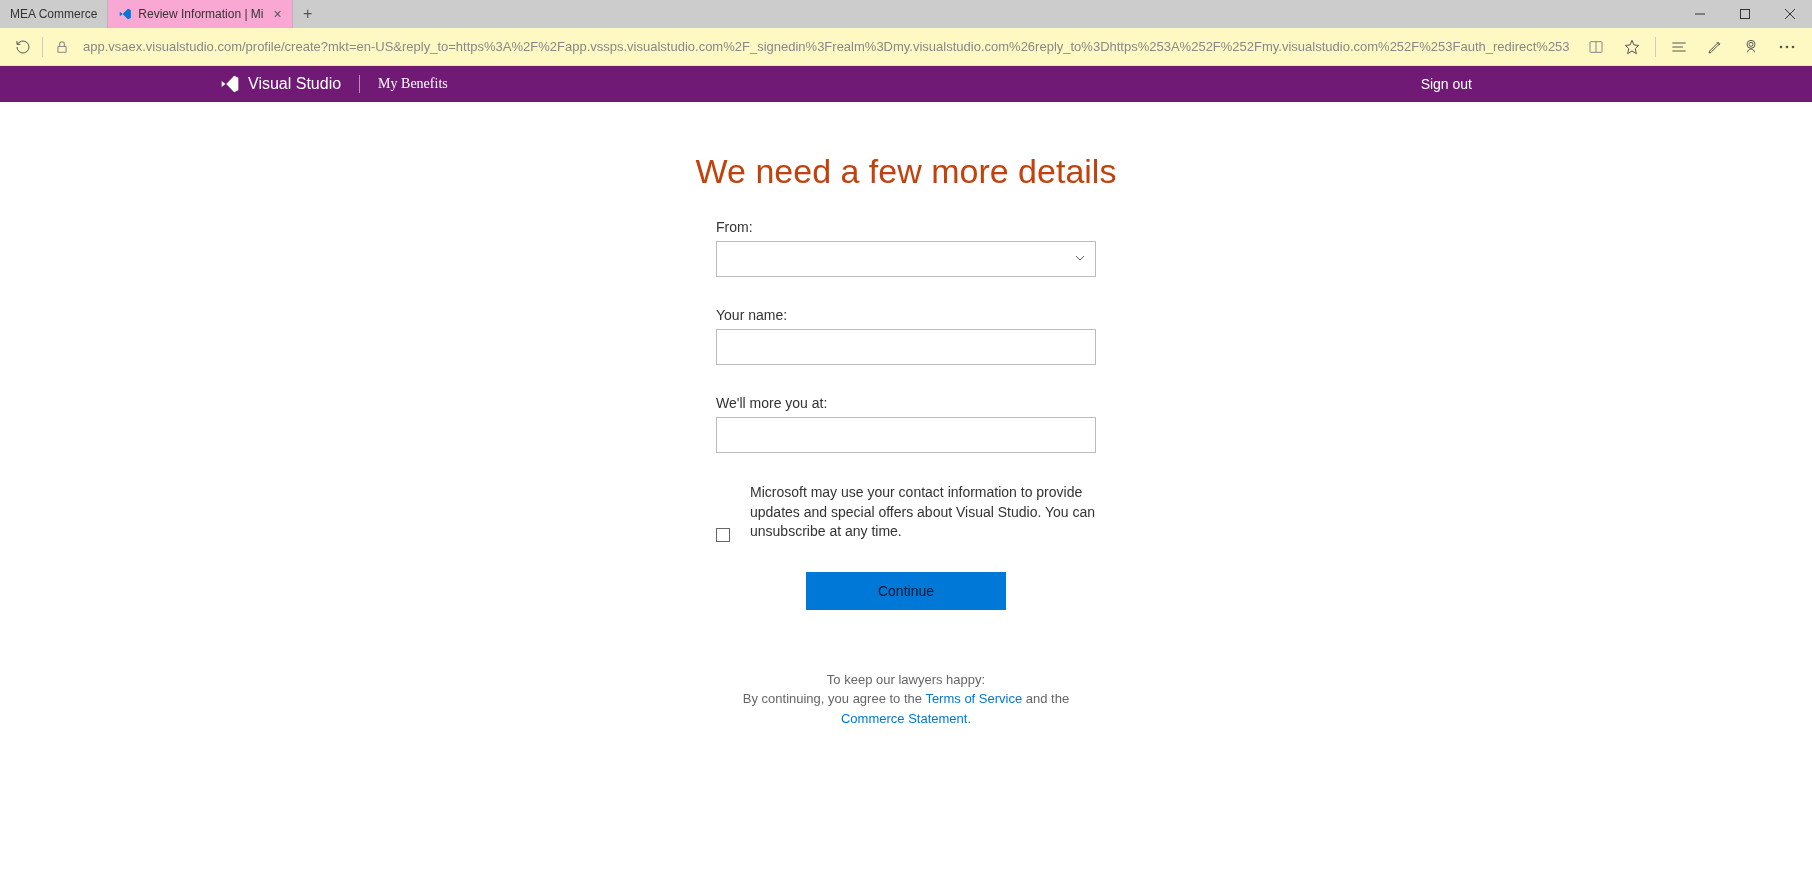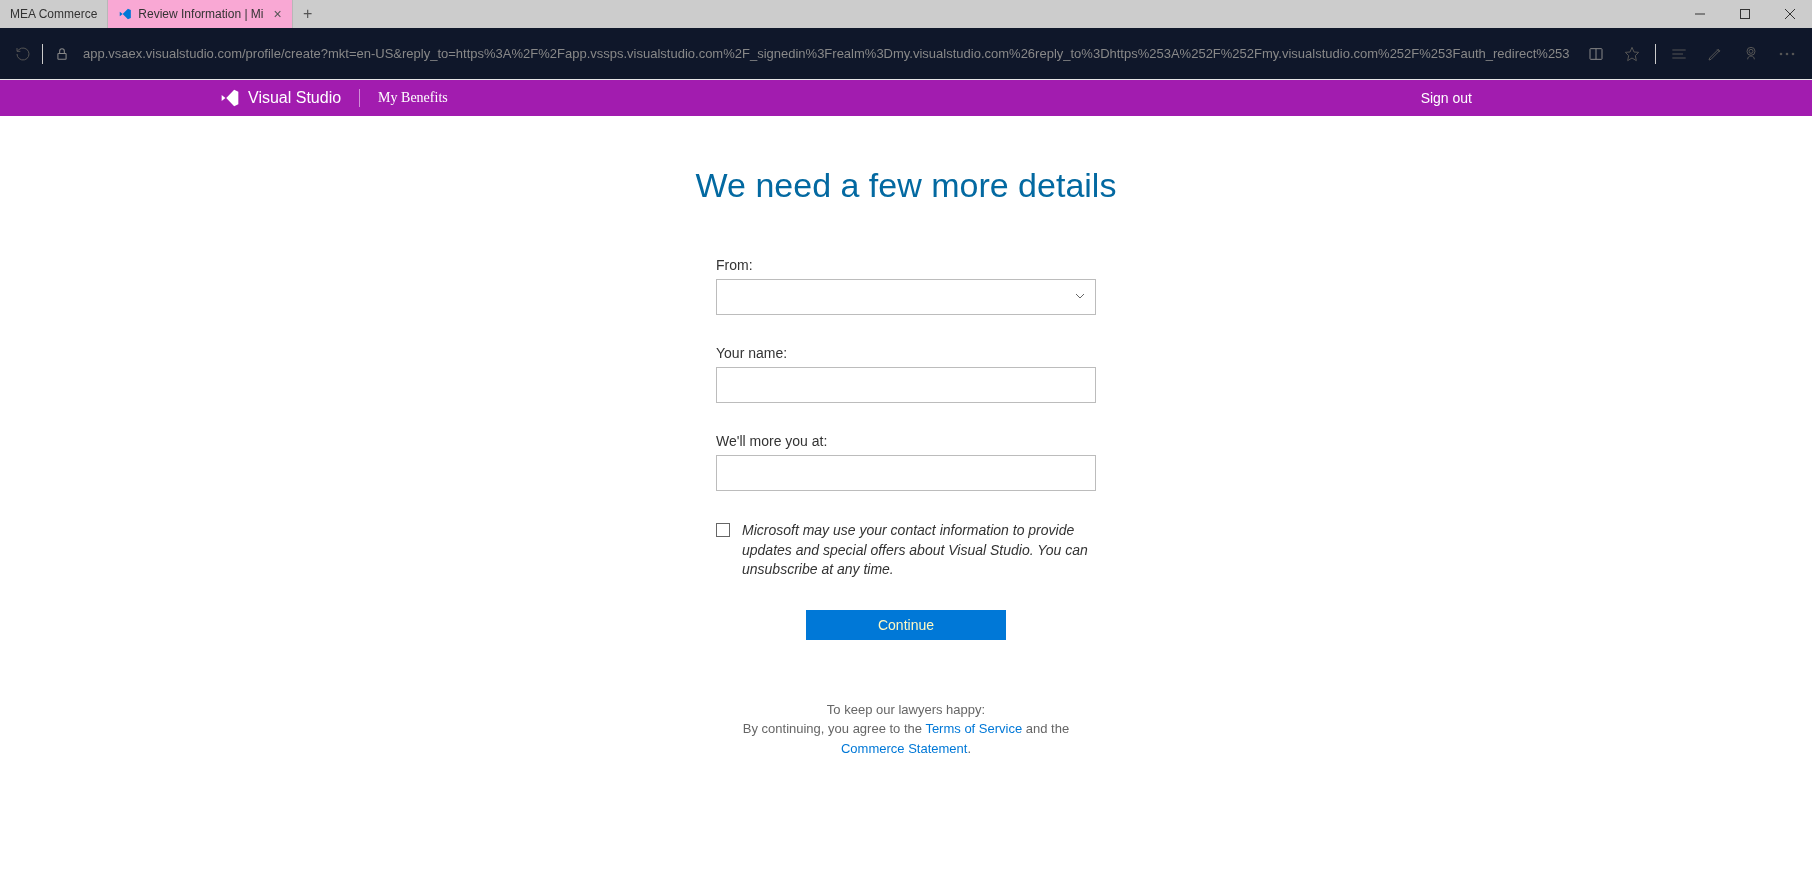--- a/index.html
+++ b/index.html
@@ -56,22 +56,22 @@
   width: 45px;
   height: 28px;
   display: flex;
   align-items: center;
   justify-content: center;
   color: #333;
   cursor: pointer;
 }
 .window-btn svg { display: block; }
 .addr-bar {
-  height: 52px;
-  background: #0f172a;
+  height: 38px;
+  background: #fef9c3;
   display: flex;
   align-items: center;
   padding: 0 8px;
   border-bottom: 1px solid #e5e5e5;
 }
 .addr-icon {
   width: 30px;
   height: 30px;
   display: flex;
   align-items: center;
@@ -96,21 +96,21 @@
   font-family: inherit;
 }
 .addr-right {
   display: flex;
   align-items: center;
   gap: 2px;
 }
 .addr-right .addr-icon { width: 34px; }
 .top-nav {
   height: 36px;
-  background: #a21caf;
+  background: #701a75;
   display: flex;
   align-items: center;
   color: #fff;
   padding: 0 20px;
 }
 .nav-left {
   display: flex;
   align-items: center;
   margin-left: 200px;
 }
@@ -142,22 +142,22 @@
 }
 .page-content {
   display: flex;
   flex-direction: column;
   align-items: center;
   padding-top: 50px;
 }
 .page-title {
   font-size: 34px;
   font-weight: 300;
-  color: #0369a1;
-  margin-bottom: 52px;
+  color: #c2410c;
+  margin-bottom: 28px;
 }
 .form {
   width: 380px;
 }
 .form-group {
   margin-bottom: 30px;
 }
 .form-label {
   display: block;
   font-size: 14px;
@@ -184,47 +184,46 @@
 .select-chevron {
   position: absolute;
   right: 10px;
   top: 50%;
   transform: translateY(-50%);
   pointer-events: none;
   color: #666;
 }
 .checkbox-row {
   display: flex;
-  align-items: flex-start;
-  gap: 12px;
+  align-items: flex-end;
+  gap: 20px;
   margin-top: 20px;
   margin-bottom: 30px;
-  font-style: italic;
 }
 .checkbox-box {
   width: 14px;
   height: 14px;
   border: 1px solid #666;
   flex-shrink: 0;
   margin-top: 2px;
   cursor: pointer;
 }
 .checkbox-label {
   font-size: 14px;
   color: #333;
   line-height: 1.4;
 }
 .btn-primary {
   display: block;
   margin: 0 auto;
   background: #0078d7;
-  color: #fef9c3;
+  color: #0f172a;
   border: none;
   width: 200px;
-  height: 30px;
+  height: 38px;
   font-size: 14px;
   cursor: pointer;
   font-family: inherit;
 }
 .legal {
   text-align: center;
   font-size: 13px;
   color: #666;
   margin-top: 60px;
   line-height: 1.5;

